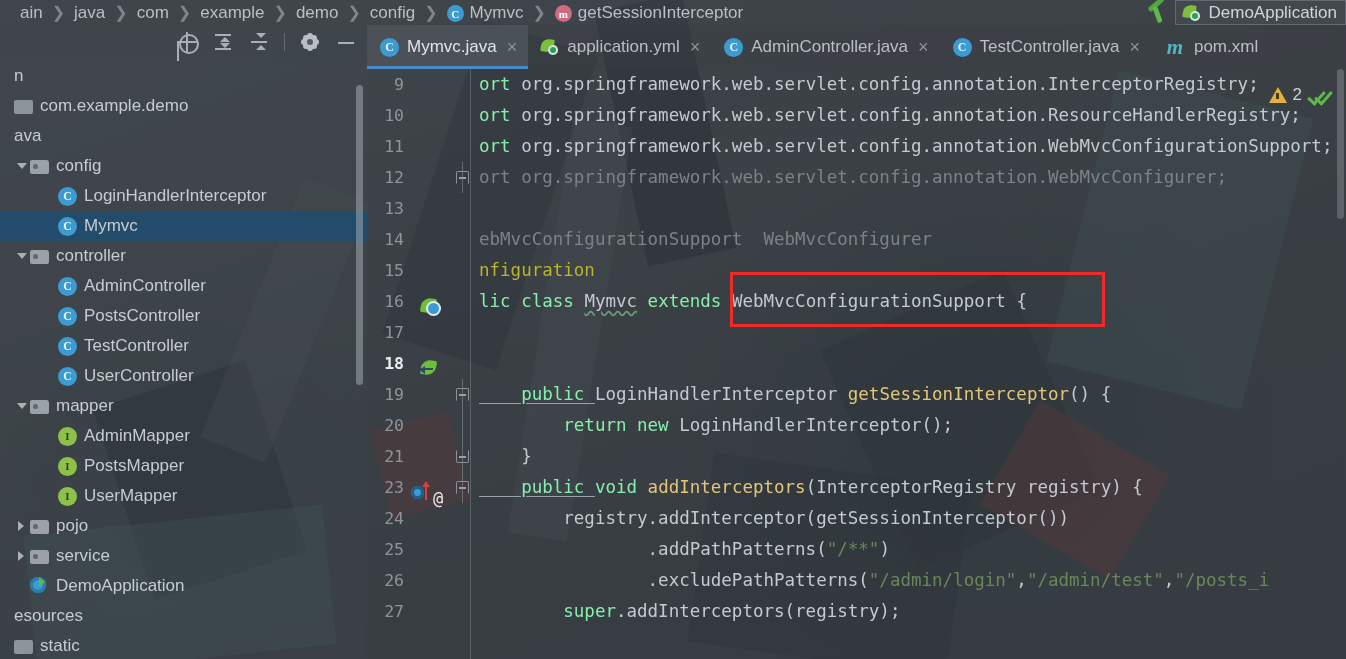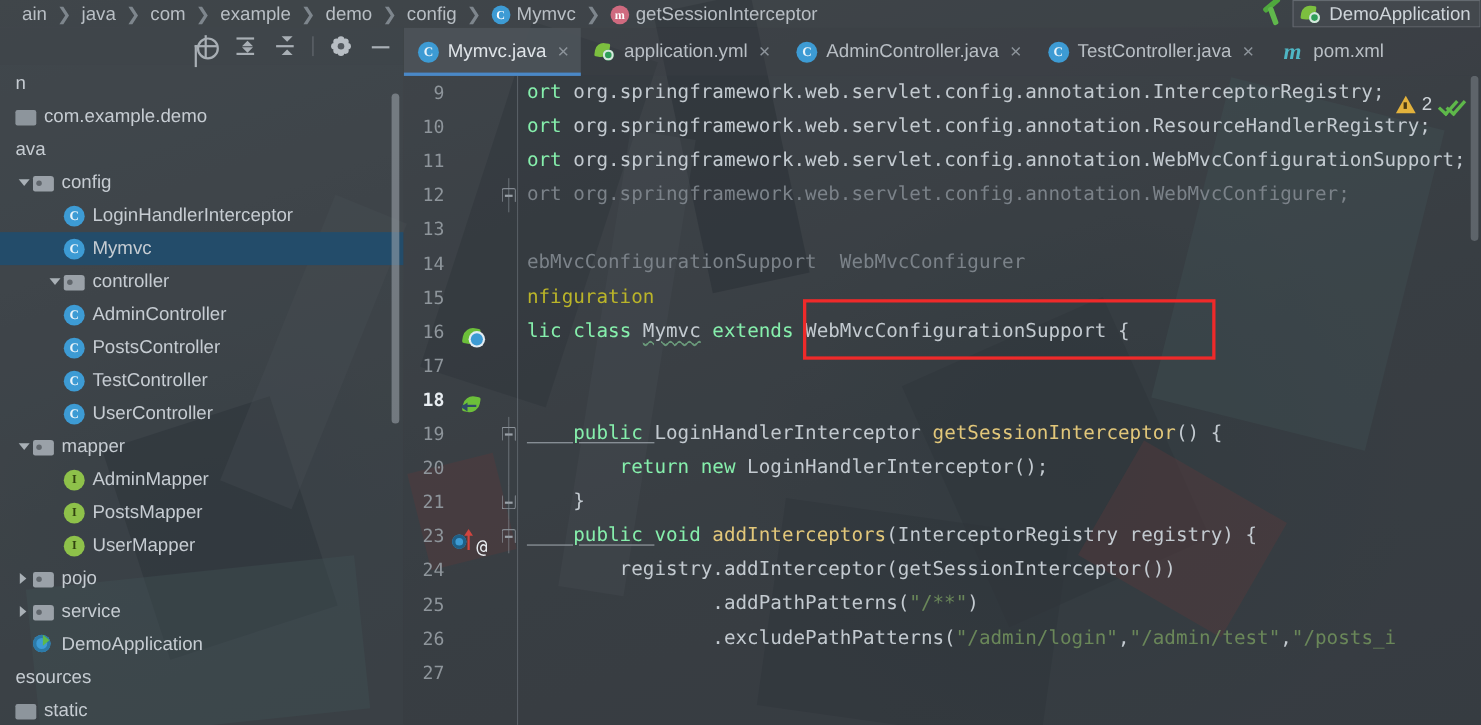--- a/index.html
+++ b/index.html
@@ -368,21 +368,21 @@
         <div class="trow" style="padding-left: 44px;">
           <span class="arrow none"></span>
           <span class="cls">C</span>
           <span class="tlabel">LoginHandlerInterceptor</span>
         </div>
         <div class="trow sel" style="padding-left: 44px;">
           <span class="arrow none"></span>
           <span class="cls">C</span>
           <span class="tlabel">Mymvc</span>
         </div>
-        <div class="trow" style="padding-left: 16px; margin-left: 28px;">
+        <div class="trow" style="padding-left: 16px;">
           <span class="arrow"></span>
           <span class="folder"></span>
           <span class="tlabel">controller</span>
         </div>
         <div class="trow" style="padding-left: 44px;">
           <span class="arrow none"></span>
           <span class="cls">C</span>
           <span class="tlabel">AdminController</span>
         </div>
         <div class="trow" style="padding-left: 44px;">
@@ -488,21 +488,21 @@
         <div class="crow"><div class="gutter"><span class="lnum">16</span><span class="g-bean gmark" style="left: 52px; top: 5px;"><span class="lf"></span><span class="dot"></span></span></div><div class="code"><span class="kw">lic </span><span class="kw">class </span><span class="txt wavy">Mymvc</span><span class="kw"> exte</span><span class="kw">nds </span><span class="txt">WebMvcConfigurationSupport {</span></div></div>
         <div class="crow"><div class="gutter"><span class="lnum">17</span></div><div class="code"></div></div>
         <div class="crow cursorline"><div class="gutter"><span class="lnum">18</span><span class="g-bean gmark" style="left: 52px; top: 5px;"><span class="lf"></span><span class="ar"></span></span></div></div>
         <div class="crow"><div class="gutter"><span class="lnum">19</span><span class="fold top"></span><span class="foldline"></span></div><div class="code"><span class="kw ul">    public </span><span class="txt">LoginHandlerInterceptor </span><span class="mth">getSessionInterceptor</span><span class="txt">() {</span></div></div>
         <div class="crow"><div class="gutter"><span class="lnum">20</span><span class="foldline"></span></div><div class="code"><span class="kw">        return </span><span class="kw">new </span><span class="txt">LoginHandlerInterceptor();</span></div></div>
         <div class="crow"><div class="gutter"><span class="lnum">21</span><span class="fold bot"></span><span class="foldline"></span></div><div class="code"><span class="txt">    }</span></div></div>
         <div class="crow"><div class="gutter"><span class="lnum">23</span><span class="g-ovr gmark" style="left: 44px; top: 5px;"><span class="ci"></span><span class="up"></span><span class="at">@</span></span><span class="fold top"></span><span class="foldline"></span></div><div class="code"><span class="kw ul">    public </span><span class="kw">void </span><span class="mth">addInterceptors</span><span class="txt">(InterceptorRegistry registry) {</span></div></div>
         <div class="crow"><div class="gutter"><span class="lnum">24</span></div><div class="code"><span class="txt">        registry.addInterceptor(getSessionInterceptor())</span></div></div>
         <div class="crow"><div class="gutter"><span class="lnum">25</span></div><div class="code"><span class="txt">                .addPathPatterns(</span><span class="str">"/**"</span><span class="txt">)</span></div></div>
         <div class="crow"><div class="gutter"><span class="lnum">26</span></div><div class="code"><span class="txt">                .excludePathPatterns(</span><span class="str">"/admin/login"</span><span class="txt">,</span><span class="str">"/admin/test"</span><span class="txt">,</span><span class="str">"/posts_i</span></div></div>
-        <div class="crow"><div class="gutter"><span class="lnum">27</span></div></div>
+        <div class="crow"><div class="gutter"><span class="lnum">27</span></div><div class="code"><span class="kw">        super</span><span class="txt">.addInterceptors(registry);</span></div></div>
       </div>
     <div class="inspect">
       <span class="warn-tri"></span>
       <span class="warn-count">2</span>
       <span class="checks"></span>
     </div>
     <div class="ed-scrollbar"></div>
   </div>
 
   <div class="annot-box"></div>

